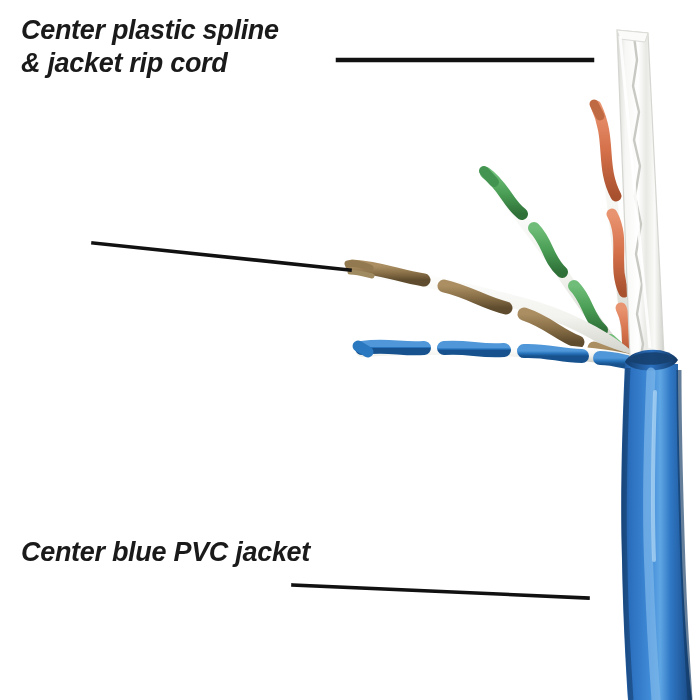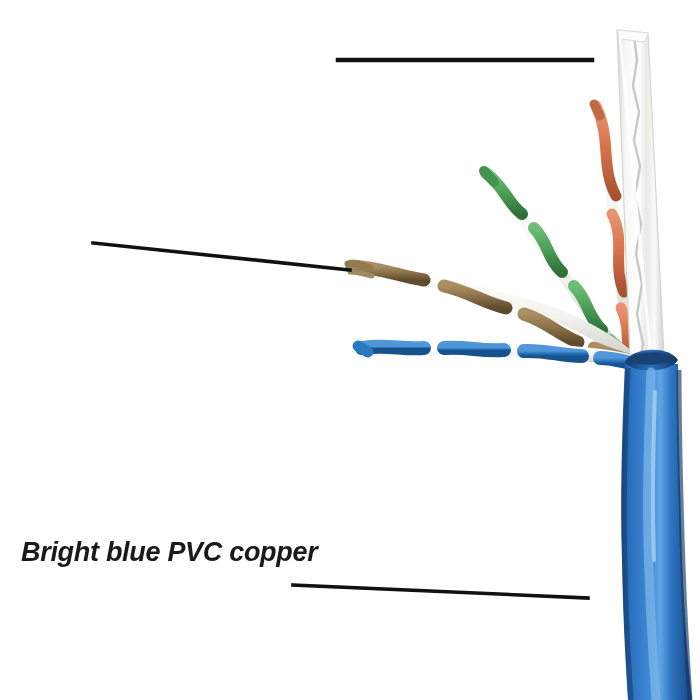--- a/index.html
+++ b/index.html
@@ -177,17 +177,19 @@
       <path d="M679 370 C 679 440, 681 506, 683 566 C 685 624, 688 670, 690 700" stroke="#123a66" stroke-width="5" fill="none" opacity="0.65"></path>
     </g>
   </svg>
 
   <svg id="leaders" viewBox="0 0 700 700" xmlns="http://www.w3.org/2000/svg">
     <line x1="338" y1="60" x2="592" y2="60" stroke="#111111" stroke-width="4.5" stroke-linecap="square"></line>
     <line x1="93" y1="243" x2="350" y2="270" stroke="#111111" stroke-width="3.6" stroke-linecap="square"></line>
     <line x1="293" y1="585" x2="588" y2="598" stroke="#111111" stroke-width="3.6" stroke-linecap="square"></line>
   </svg>
 
+  <div class="label" id="label-spline">Center plastic spline
+&amp; jacket rip cord</div>
 
 
-  <div class="label" id="label-jacket">Bright blue PVC copper</div>
+  <div class="label" id="label-jacket">Center blue PVC jacket</div>
 
 </div>
 
 </body></html>

